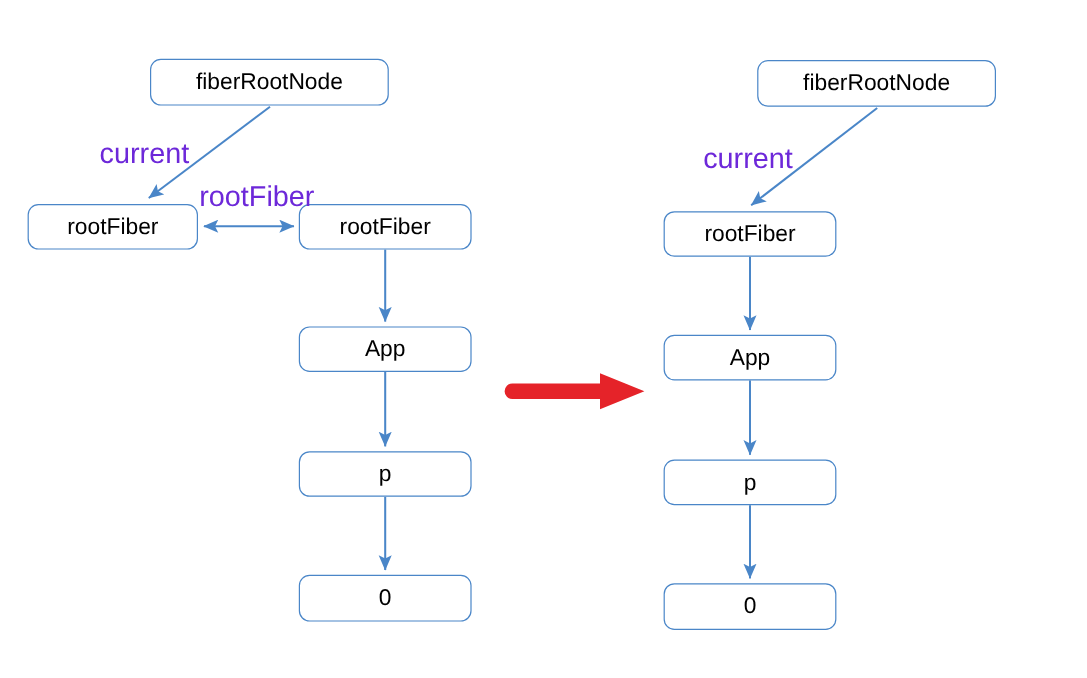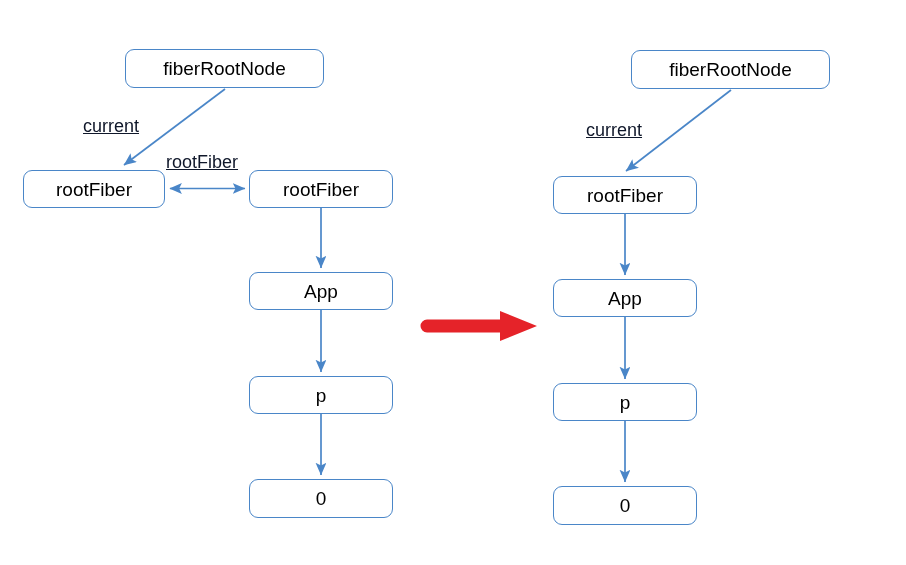--- a/index.html
+++ b/index.html
@@ -25,26 +25,25 @@
     align-items: center;
     justify-content: center;
     color: #000000;
     font-family: "Liberation Sans", sans-serif;
     font-size: 19px;
     line-height: 1;
     white-space: nowrap;
   }
   .edge-label {
     position: absolute;
-    color: #0f172a;
+    color: #6d28d9;
     font-family: "Liberation Sans", sans-serif;
-    font-size: 18px;
+    font-size: 24px;
     line-height: 1;
     white-space: nowrap;
-    text-decoration: underline;
   }
   svg.layer {
     position: absolute;
     left: 0;
     top: 0;
     width: 906px;
     height: 565px;
     overflow: visible;
   }
 </style>

